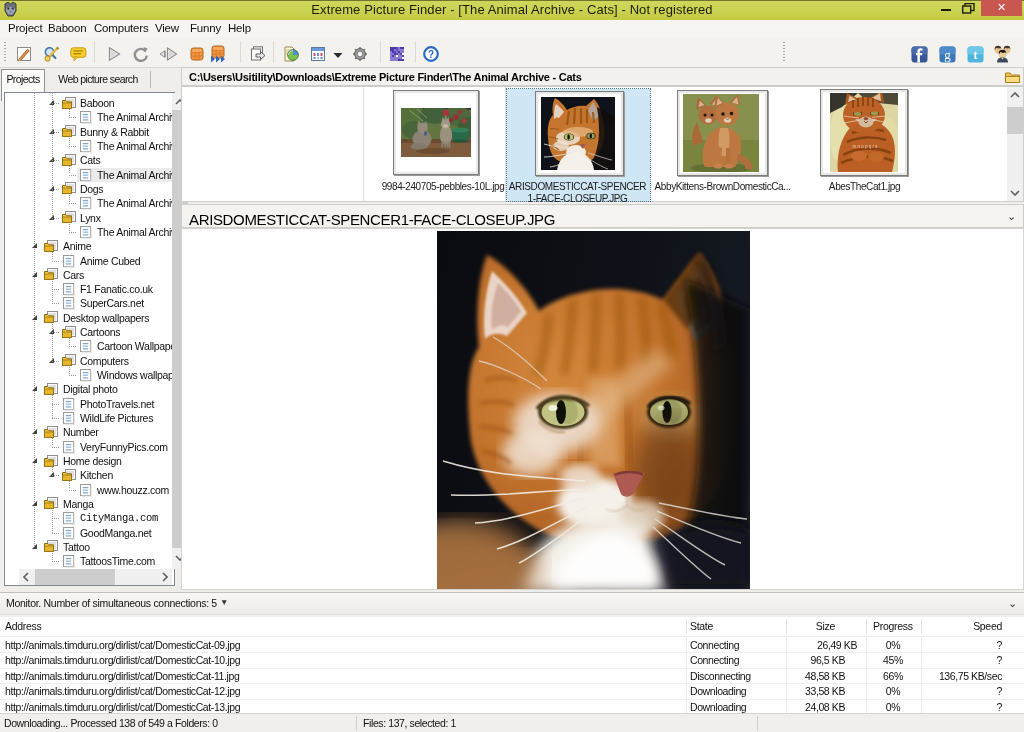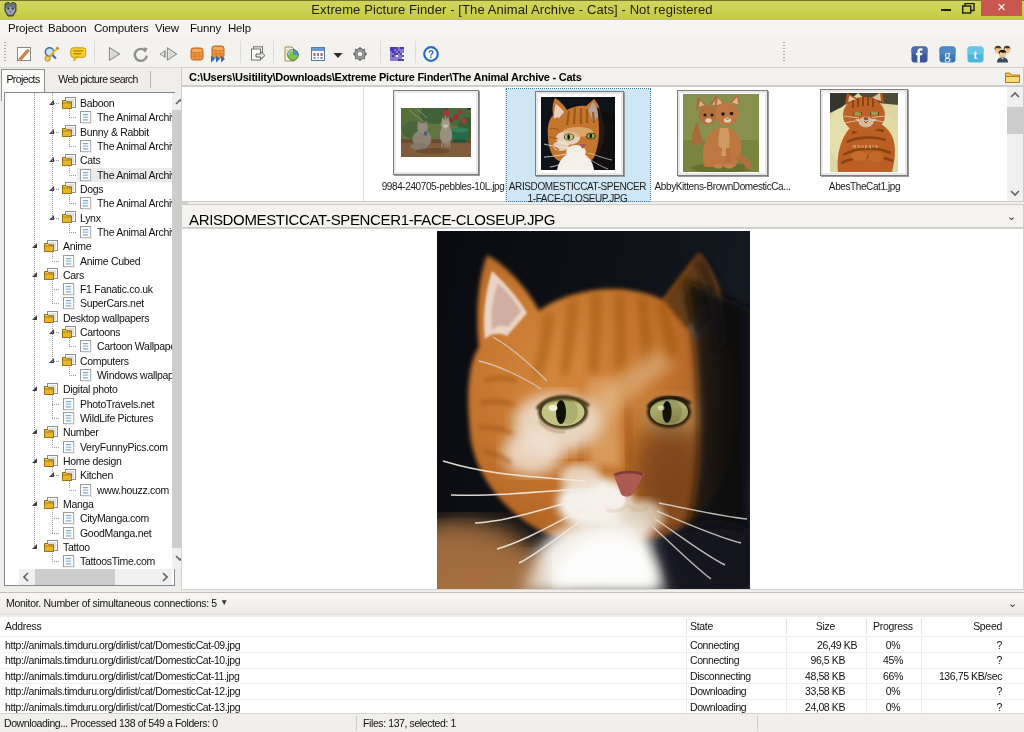--- a/index.html
+++ b/index.html
@@ -569,21 +569,21 @@
 <div class="trow" style="left:44px;top:404px;line-height:14px;">Manga</div>
 <div class="abs" style="left:33px;top:425px;width:8px;height:1px;background:repeating-linear-gradient(to right,#9a9a9a 0 1px,transparent 1px 2px)"></div>
 <svg class="abs" style="left:43px;top:418px" width="13" height="14" viewBox="0 0 13 14">
         <rect x="1.5" y="1.5" width="10" height="11" fill="#fdfdfd" stroke="#9a9a9a"></rect>
         <rect x="11.5" y="2.5" width="1" height="11" fill="#d8d8d8"></rect>
         <rect x="2.5" y="12.5" width="10" height="1" fill="#d8d8d8"></rect>
         <rect x="3.8" y="4" width="5.4" height="1.2" fill="#7aaad2"></rect>
         <rect x="3.8" y="6.4" width="5.4" height="1.6" fill="#a8c8e4"></rect>
         <rect x="3.8" y="9.3" width="5.4" height="1.2" fill="#7aaad2"></rect>
       </svg>
-<div class="trow" style="left:61px;top:418px;line-height:14px;">CityManga.com</div>
+<div class="trow" style="left:61px;top:418px;line-height:14px;font-family:Liberation Mono, monospace;">CityManga.com</div>
 <div class="abs" style="left:33px;top:440px;width:8px;height:1px;background:repeating-linear-gradient(to right,#9a9a9a 0 1px,transparent 1px 2px)"></div>
 <svg class="abs" style="left:43px;top:433px" width="13" height="14" viewBox="0 0 13 14">
         <rect x="1.5" y="1.5" width="10" height="11" fill="#fdfdfd" stroke="#9a9a9a"></rect>
         <rect x="11.5" y="2.5" width="1" height="11" fill="#d8d8d8"></rect>
         <rect x="2.5" y="12.5" width="10" height="1" fill="#d8d8d8"></rect>
         <rect x="3.8" y="4" width="5.4" height="1.2" fill="#7aaad2"></rect>
         <rect x="3.8" y="6.4" width="5.4" height="1.6" fill="#a8c8e4"></rect>
         <rect x="3.8" y="9.3" width="5.4" height="1.2" fill="#7aaad2"></rect>
       </svg>
 <div class="trow" style="left:61px;top:433px;line-height:14px;">GoodManga.net</div>

